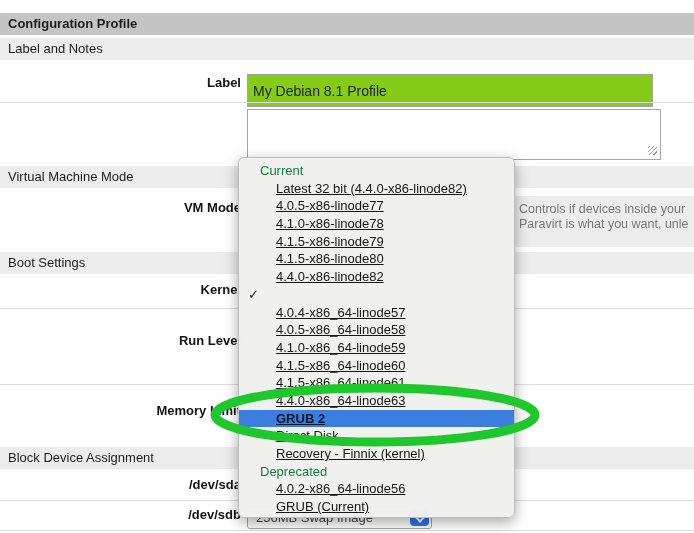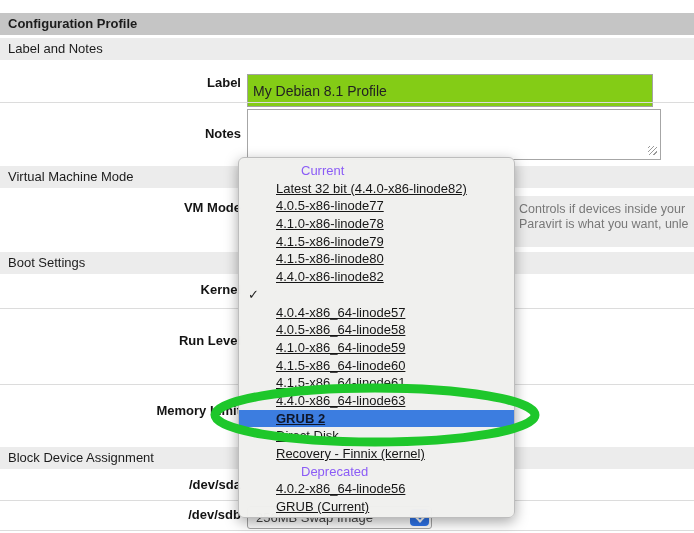--- a/index.html
+++ b/index.html
@@ -41,40 +41,39 @@
        border-left:2px solid #fff;border-bottom:2px solid #fff;
        transform:rotate(-45deg);}
 
   
   .dropdown{position:absolute;left:238px;top:157px;width:277px;height:361px;
        background:rgba(240,240,238,0.98);border:1px solid #bdbdbd;border-radius:6px;
        box-shadow:0 4px 14px rgba(0,0,0,0.35);box-sizing:border-box;
        padding-top:4px;z-index:10;overflow:hidden;}
   .dd-item{position:relative;height:17.7px;line-height:17.7px;font-size:13px;
        white-space:nowrap;}
-  .dd-group{padding-left:34px;color:#8b5cf6;margin-left:28px;}
+  .dd-group{padding-left:21px;color:#15803d;}
   .dd-option{padding-left:37px;color:#161616;text-decoration:underline;}
   .dd-highlight{background:var(--hl-blue,#3c7de0);color:#0f172a;font-weight:bold;}
   .dd-check{position:absolute;left:9px;top:0;color:#222;font-size:13px;}
 
   .annotation{position:absolute;left:205px;top:381px;z-index:20;pointer-events:none;}
 </style>
 </head>
 <body>
 
 <div class="stage">
 
   <div class="bar bar-dark" style="top:13px">Configuration Profile</div>
   <div class="bar bar-light" style="top:38px">Label and Notes</div>
 
   <div class="field-label" style="top:75px">Label</div>
   <input class="text-input" style="top: 74px; width: 394px;" type="text" value="My Debian 8.1 Profile">
   <div class="sep" style="top:102px"></div>
 
-  <div class="field-label" style="top:126px">Notes</div>
   <textarea class="notes-area" style=""></textarea>
   <div class="resize-grip"></div>
 
   <div class="bar bar-light" style="top:166px">Virtual Machine Mode</div>
   <div class="field-label" style="top:200px">VM Mode</div>
   <div class="help-box">
     <div>Controls if devices inside your</div>
     <div>Paravirt is what you want, unle</div>
   </div>
 

